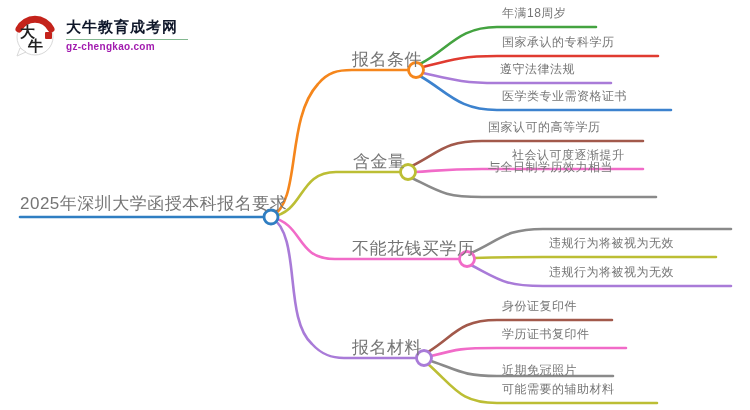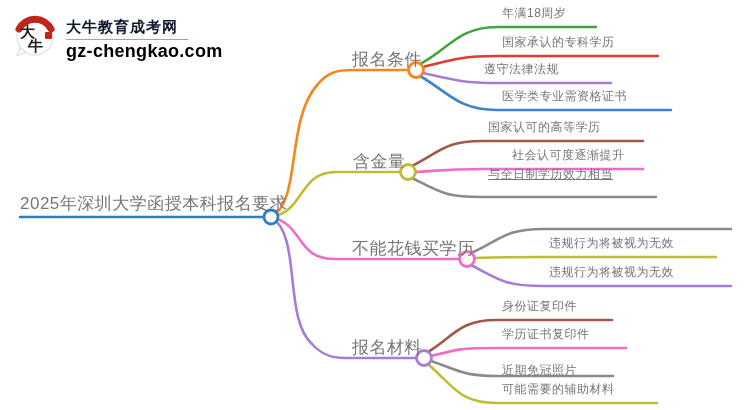--- a/index.html
+++ b/index.html
@@ -14,21 +14,21 @@
   }
   .root-label{font-size:17px;text-align:left;}
   .branch-label{font-size:17px;}
   .child-label{font-size:12px;}
   
   .logo{position:absolute;left:12px;top:10px;display:flex;align-items:flex-start;}
   .logo-icon{width:48px;height:52px;}
   .logo-text{margin-left:6px;padding-top:8px;}
   .site-name{font-size:15px;font-weight:bold;color:#0f172a;letter-spacing:1px;}
   .logo-rule{height:1px;background:#1E7E34;opacity:.55;margin:2px 0 1px 0;width:122px;}
-  .site-url{font-size:18px;font-weight:bold;color:#000000;letter-spacing:.3px;}
+  .site-url{font-size:10px;font-weight:bold;color:#a21caf;letter-spacing:.3px;}
 </style>
 </head>
 <body>
 
 <div id="stage">
 
   <svg id="wires" width="750" height="410" viewBox="0 0 750 410">
 
     <line x1="20" y1="217" x2="264" y2="217" stroke-width="2.6" stroke-linecap="round" stroke="#2F7EC2"></line>
 
@@ -80,26 +80,26 @@
 
   <div class="map-label root-label" style="left:20px;top:194px;width:244px;">2025年深圳大学函授本科报名要求</div>
 
   <div class="map-label branch-label" style="left:352px;top:50px;">报名条件</div>
   <div class="map-label branch-label" style="left:353px;top:152px;">含金量</div>
   <div class="map-label branch-label" style="left:352px;top:239px;">不能花钱买学历</div>
   <div class="map-label branch-label" style="left:352px;top:338px;">报名材料</div>
 
   <div class="map-label child-label" style="left:502px;top:7px;">年满18周岁</div>
   <div class="map-label child-label" style="left:502px;top:36px;">国家承认的专科学历</div>
-  <div class="map-label child-label" style="left:484px;top:63px;text-align:right;">遵守法律法规</div>
+  <div class="map-label child-label" style="left:500px;top:63px;text-align:right;">遵守法律法规</div>
   <div class="map-label child-label" style="left:502px;top:90px;">医学类专业需资格证书</div>
 
   <div class="map-label child-label" style="left:488px;top:121px;">国家认可的高等学历</div>
   <div class="map-label child-label" style="left:512px;top:149px;">社会认可度逐渐提升</div>
-  <div class="map-label child-label" style="left:488px;top:168px;text-decoration:underline;">与全日制学历效力相当</div>
+  <div class="map-label child-label" style="left:488px;top:161px;">与全日制学历效力相当</div>
 
   <div class="map-label child-label" style="left:549px;top:237px;">违规行为将被视为无效</div>
   <div class="map-label child-label" style="left:549px;top:266px;">违规行为将被视为无效</div>
 
   <div class="map-label child-label" style="left:502px;top:300px;">身份证复印件</div>
   <div class="map-label child-label" style="left:502px;top:328px;">学历证书复印件</div>
   <div class="map-label child-label" style="left:502px;top:364px;">近期免冠照片</div>
   <div class="map-label child-label" style="left:502px;top:383px;">可能需要的辅助材料</div>
 
 </div>

